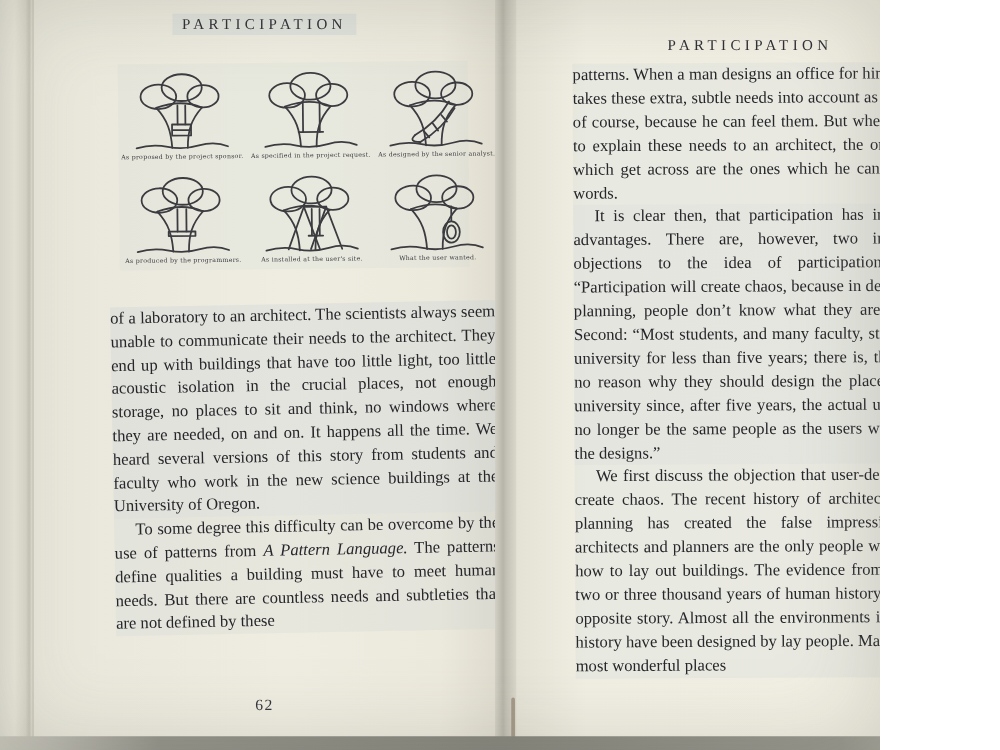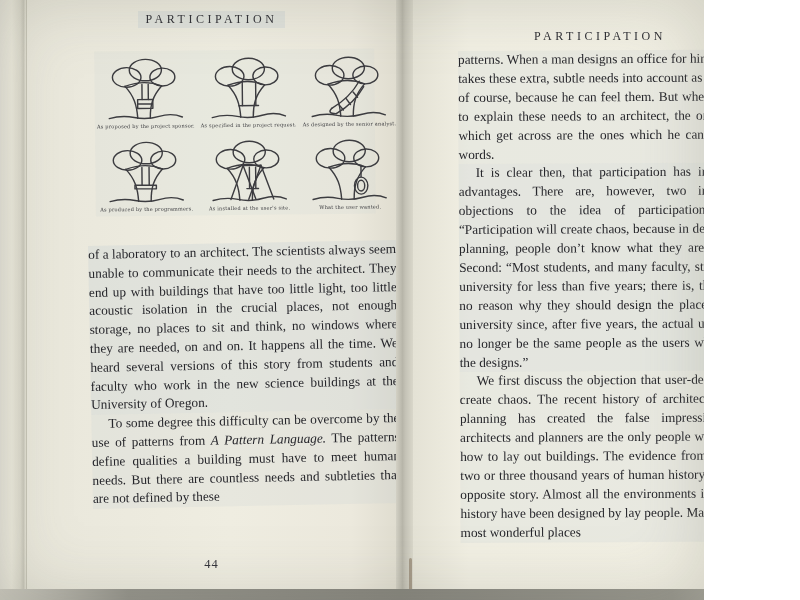--- a/index.html
+++ b/index.html
@@ -206,21 +206,21 @@
         <figcaption>What the user wanted.</figcaption>
       </figure>
 
     </div>
 
     <div class="body-text">
       <p class="tint-a">of a laboratory to an architect. The scientists always seem unable to communicate their needs to the architect. They end up with buildings that have too little light, too little acoustic isolation in the crucial places, not enough storage, no places to sit and think, no windows where they are needed, on and on. It happens all the time. We heard several versions of this story from students and faculty who work in the new science buildings at the University of Oregon.</p>
       <p class="indent tint-b"><span>To some degree this difficulty can be overcome by the use of patterns from </span><i>A Pattern Language.</i><span> The patterns define qualities a building must have to meet human needs. But there are countless needs and subtleties that are not defined by these</span></p>
     </div>
 
-    <div class="page-num">44</div>
+    <div class="page-num">62</div>
   </div>
 
   <div class="gutter"></div>
   <div class="gutter-bottom-line"></div>
 
   <div class="page right-page">
     <div class="running-head">
       <span>PARTICIPATION</span>
     </div>
 

